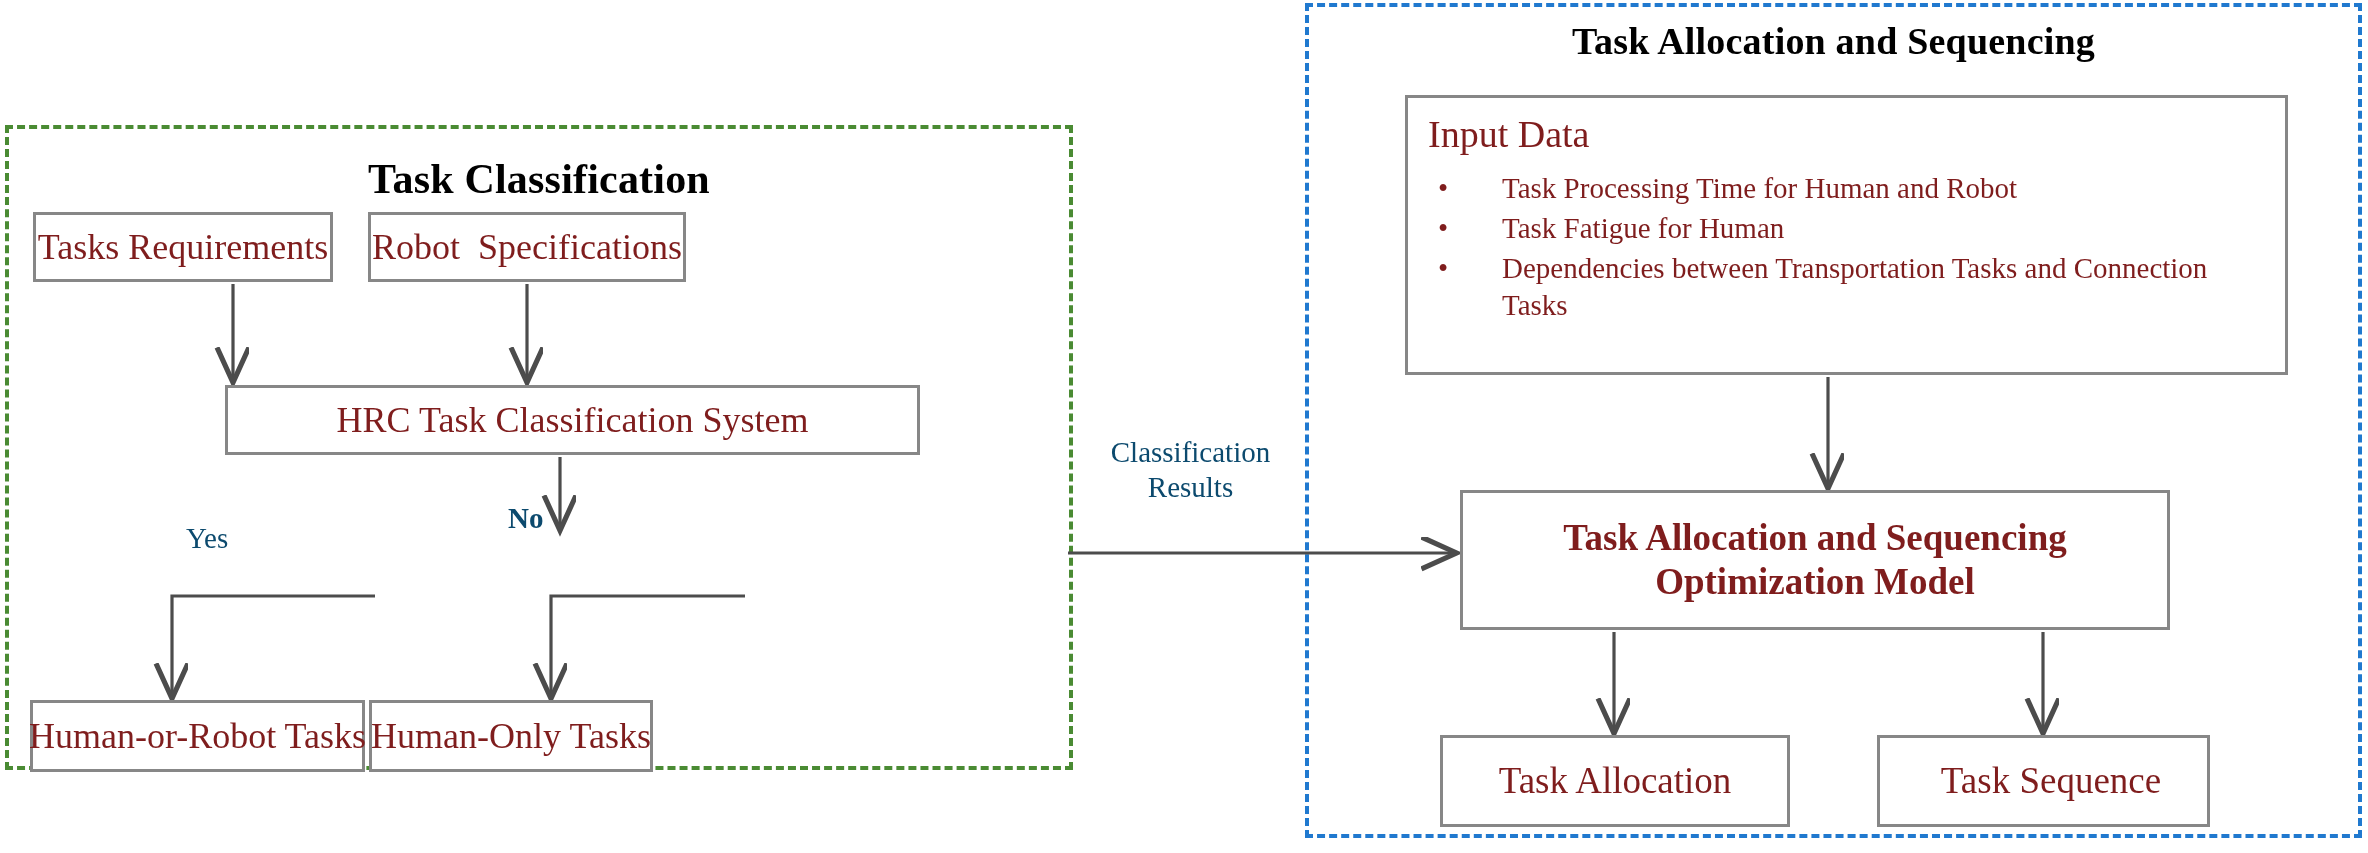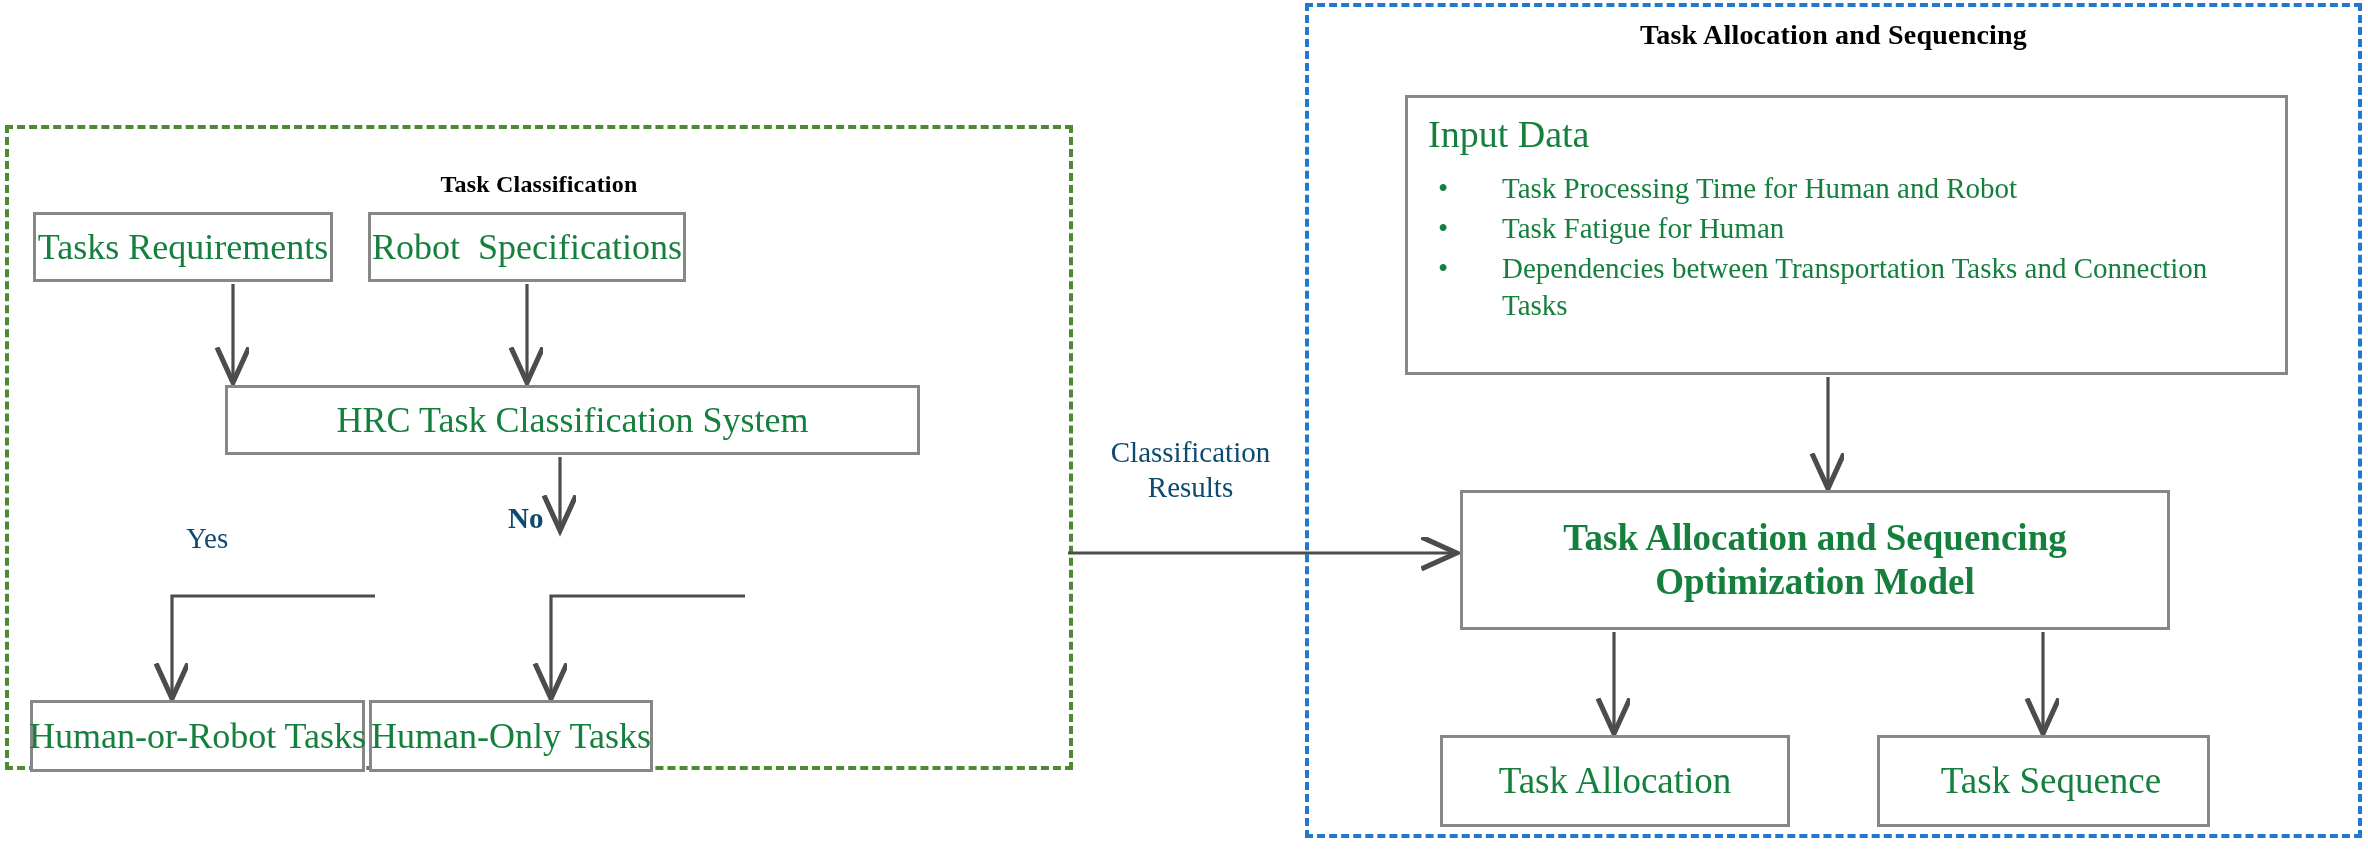--- a/index.html
+++ b/index.html
@@ -29,36 +29,36 @@
     border:4px dashed #2079cf;
   }
   .group-title{
     position:absolute;
     width:100%;
     text-align:center;
     font-weight:bold;
     color:#000000;
     white-space:nowrap;
   }
-  #left-title{ top:42px; left:0; font-size:24px; letter-spacing:.2px;}
-  #right-title{ top:12px; left:0; font-size:28px; letter-spacing:.2px;}
+  #left-title{ top:26px; left:0; font-size:42px; letter-spacing:.2px;}
+  #right-title{ top:12px; left:0; font-size:38px; letter-spacing:.2px;}
 
   
   .box{
     position:absolute;
     box-sizing:border-box;
     border:3px solid #878787;
     background:#ffffff;
     display:flex;
     align-items:center;
     justify-content:center;
     text-align:center;
     font-size:36px;
     line-height:1.18;
-    color:#15803d;
+    color:#7f1d1d;
     padding:2px 8px;
     white-space:pre;
   }
   .box.multiline{ white-space:normal; }
 
   #box-task-req      { left:33px;  top:212px; width:300px; height:70px; }
   #box-robot-spec    { left:368px; top:212px; width:318px; height:70px; }
   #box-hrc           { left:225px; top:385px; width:695px; height:70px; }
   #box-human-or-robot{ left:30px;  top:700px; width:335px; height:72px; }
   #box-human-only    { left:369px; top:700px; width:284px; height:72px; }

